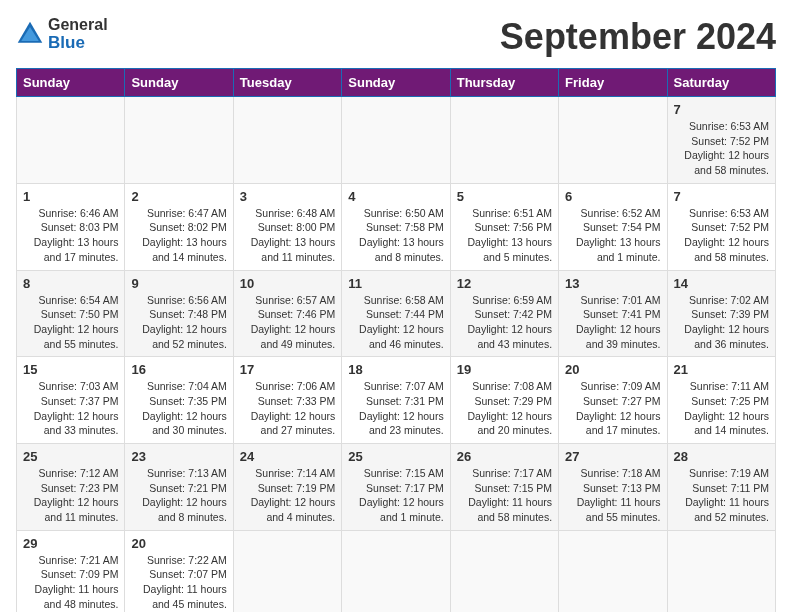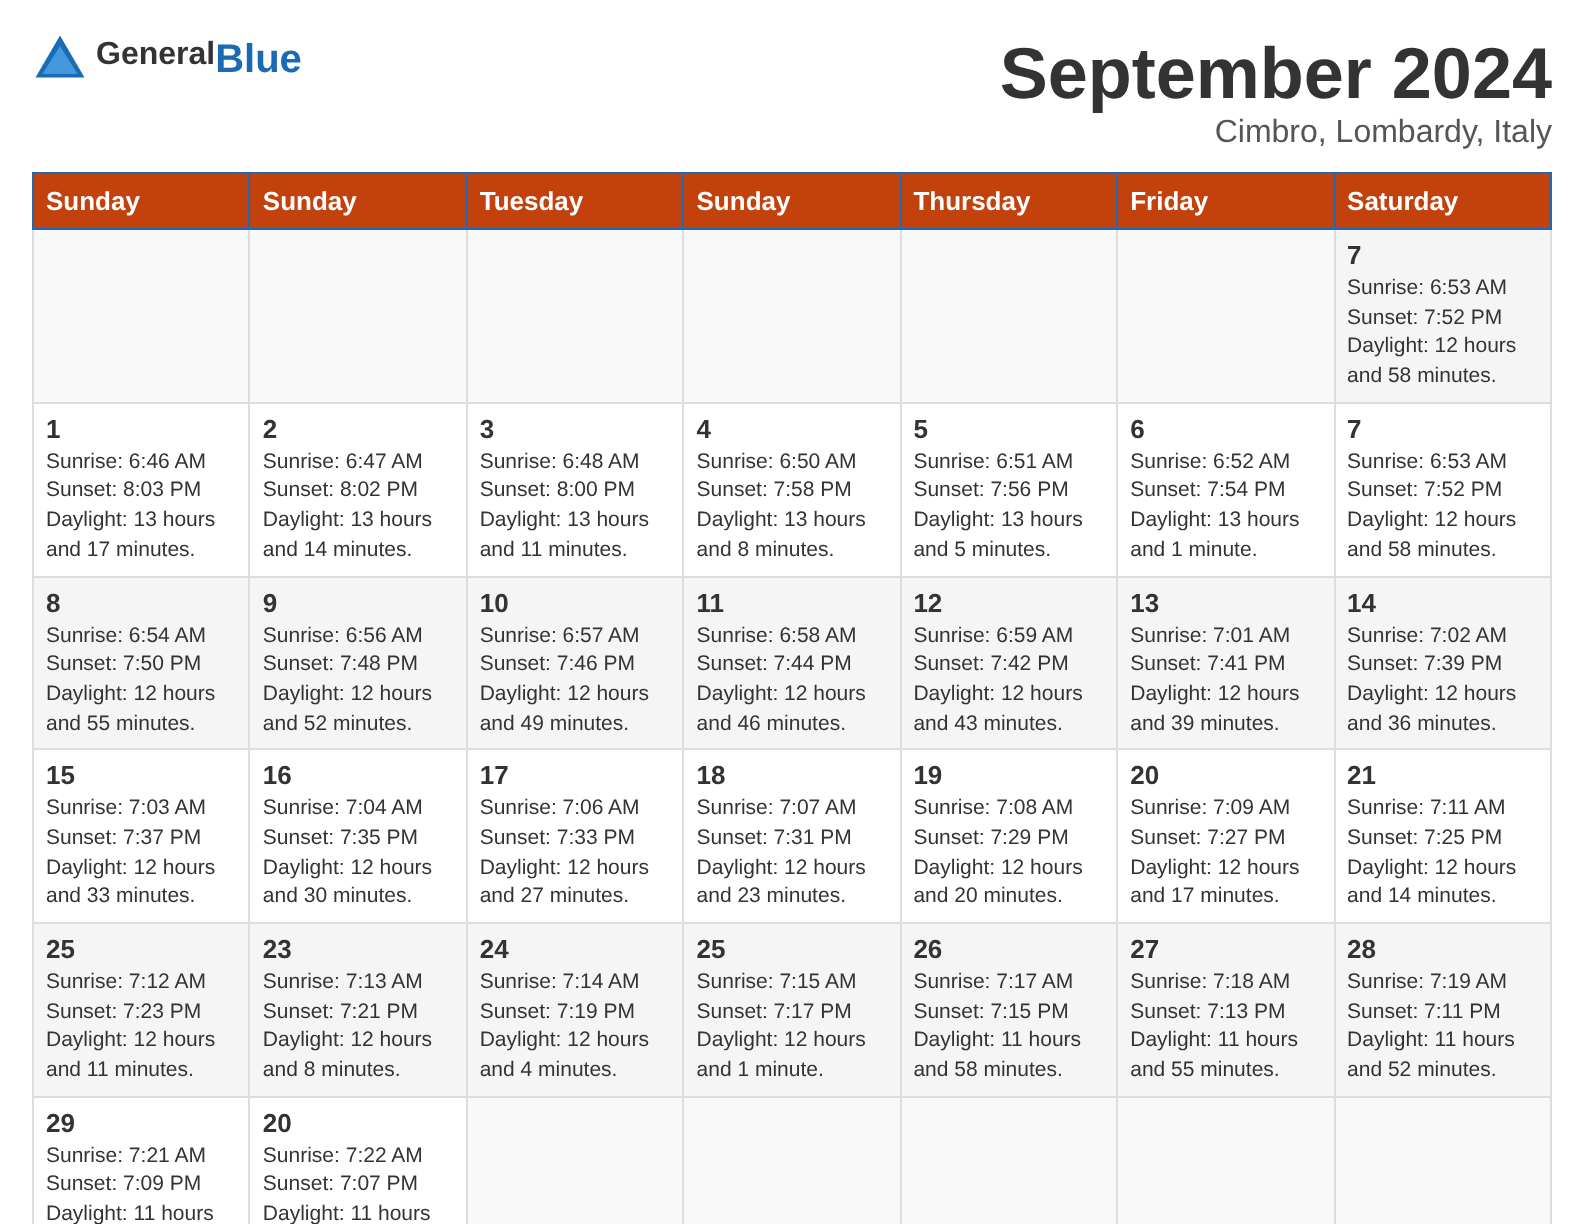--- a/index.html
+++ b/index.html
@@ -16,30 +16,30 @@
       align-items: flex-start;
       margin-bottom: 10px;
     }
     .logo {
       display: flex;
       align-items: center;
       gap: 4px;
     }
     .logo-text {
       display: flex;
-      flex-direction: row;
+      flex-direction: column;
       line-height: 1.1;
     }
     .logo-general {
       font-size: 16px;
       font-weight: bold;
       color: #333;
     }
     .logo-blue {
-      font-size: 20px;
+      font-size: 17px;
       font-weight: bold;
       color: #1a6bb5;
     }
     .logo-icon {
       width: 28px;
       height: 28px;
     }
     .title-section {
       text-align: right;
     }
@@ -51,21 +51,21 @@
     .location {
       font-size: 16px;
       color: #555;
     }
     .calendar {
       width: 100%;
       border-collapse: collapse;
       border: 1px solid #ccc;
     }
     .calendar th {
-      background: #c2410c;
+      background: #701a75;
       color: #fff;
       font-size: 13px;
       font-weight: bold;
       padding: 6px 6px;
       border: 1px solid #1a6bb5;
       text-align: left;
     }
     .calendar td {
       vertical-align: top;
       padding: 5px 6px;
@@ -85,20 +85,21 @@
     .day-num {
       font-size: 13px;
       font-weight: bold;
       display: block;
       margin-bottom: 2px;
     }
     .day-info {
       font-size: 10.5px;
       line-height: 1.4;
       color: #333;
+      text-align: right;
     }
     .empty-cell {
       background: #f9f9f9 !important;
     }
   </style>
 </head>
 <body>
 
 <div class="header">
   <div class="logo">
@@ -106,21 +107,20 @@
       <polygon points="16,2 30,26 2,26" fill="#1a6bb5"></polygon>
       <polygon points="16,8 26,24 6,24" fill="#4499dd"></polygon>
     </svg>
     <div class="logo-text">
       <span class="logo-general">General</span>
       <span class="logo-blue">Blue</span>
     </div>
   </div>
   <div class="title-section">
     <div class="month-title">September 2024</div>
-    <div class="location">Cimbro, Lombardy, Italy</div>
   </div>
 </div>
 
 <table class="calendar">
   <thead>
     <tr>
       <th>Sunday</th>
       <th>Sunday</th>
       <th>Tuesday</th>
       <th>Sunday</th>

